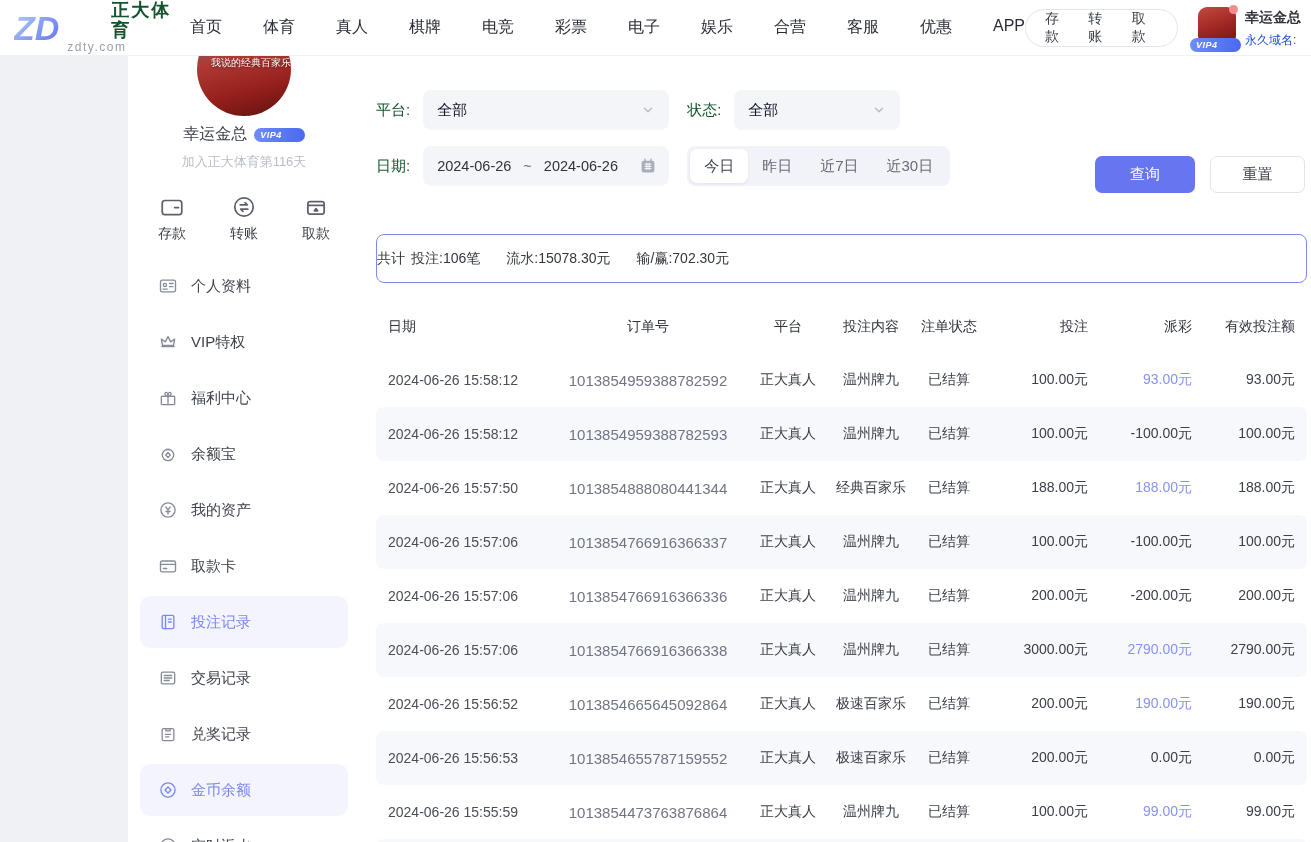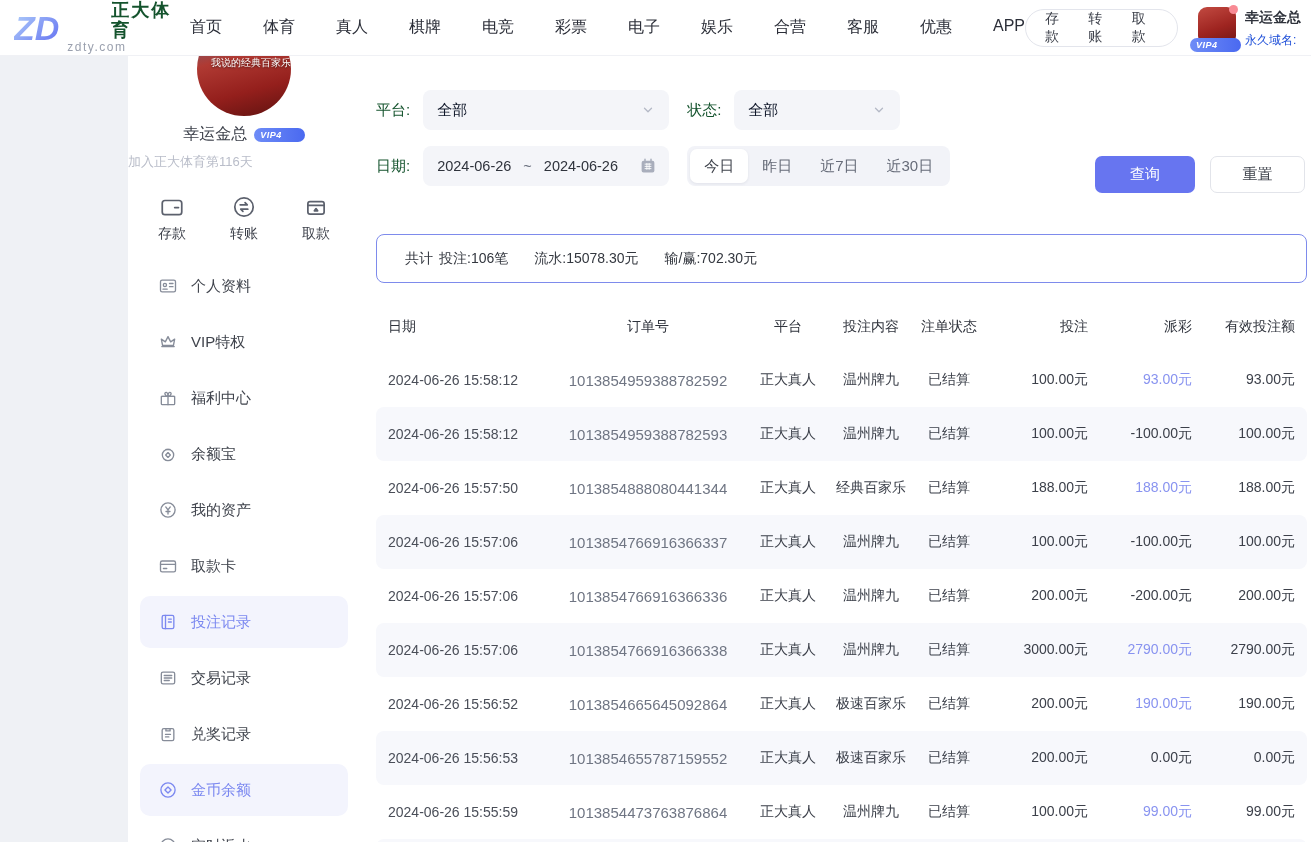--- a/index.html
+++ b/index.html
@@ -44,21 +44,21 @@
   
   .side-avatar { position:absolute; top:-34px; left:50%; transform:translateX(-50%);
     width:94px; height:94px; border-radius:50%; z-index:1; overflow:hidden;
     background:linear-gradient(165deg,#5a6f8e 0%,#b03a33 38%,#941f1c 70%,#5f1210 100%);
     display:flex; justify-content:flex-end; align-items:center;
     padding-bottom:13px; }
   .side-avatar .cap { color:#fff; font-size:10px; line-height:13px; white-space:nowrap;
     text-shadow:0 1px 2px rgba(0,0,0,.6); }
   .profile-name-row { display:flex; justify-content:center; align-items:center; gap:7px; }
   .profile-name { font-size:16px; color:#3c404a; }
-  .join-text { text-align:left; font-size:13px; color:#b9bdc9; margin-top:8px; }
+  .join-text { text-align:center; font-size:13px; color:#b9bdc9; margin-top:8px; }
   .quick-actions { display:flex; justify-content:space-between; padding:0 30px; margin-top:23px; }
   .quick-action { display:flex; flex-direction:column; align-items:center; gap:5px;
     font-size:14px; color:#3d414b; cursor:pointer; }
   .quick-action .qa-icon { width:26px; height:26px; color:#5c616d; }
   .qa-icon svg, .mi-icon svg { width:100%; height:100%; display:block; }
 
   
   .menu { margin-top:17px; padding:0 12px; }
   .menu-item { height:52px; margin-bottom:4px; display:flex; align-items:center; gap:13px;
     padding:0 18px; border-radius:10px; font-size:15px; color:#3f434c; cursor:pointer; }
@@ -87,21 +87,21 @@
     font-size:15px; color:#666b78; cursor:pointer; font-family:inherit; }
   .range-btn.active { background:#fff; color:#3f434c; box-shadow:0 1px 3px rgba(30,35,60,.08); }
   .filter-buttons { position:absolute; top:100px; right:6px; display:flex; gap:15px;padding-left:46px; }
   .btn { width:100px; height:37px; border-radius:7px; font-size:15px; cursor:pointer;
     font-family:inherit; }
   .btn-primary { background:#6775f0; border:none; color:#fff; }
   .btn-ghost { background:#fff; border:1px solid #e2e4ea; color:#3f434c; width:95px; }
 
   
   .summary { margin-top:48px; height:49px; border:1px solid #7e8bec; border-radius:8px;
-    display:flex; align-items:center; padding:0 28px; font-size:14px; color:#33373f;
+    display:flex; align-items:center; padding:0 0; font-size:14px; color:#33373f;
     background:#fff; }
   .summary .seg { margin-right:26px; }
   .summary .seg.first { margin-right:6px; }
 
   
   .table { margin-top:17px; }
   .thead, .trow { display:grid;
     grid-template-columns:160px 200px 80px 86px 70px 104px 104px 1fr;
     align-items:center; padding:0 12px; }
   .thead { height:53px; font-size:14px; color:#2f333c; }

